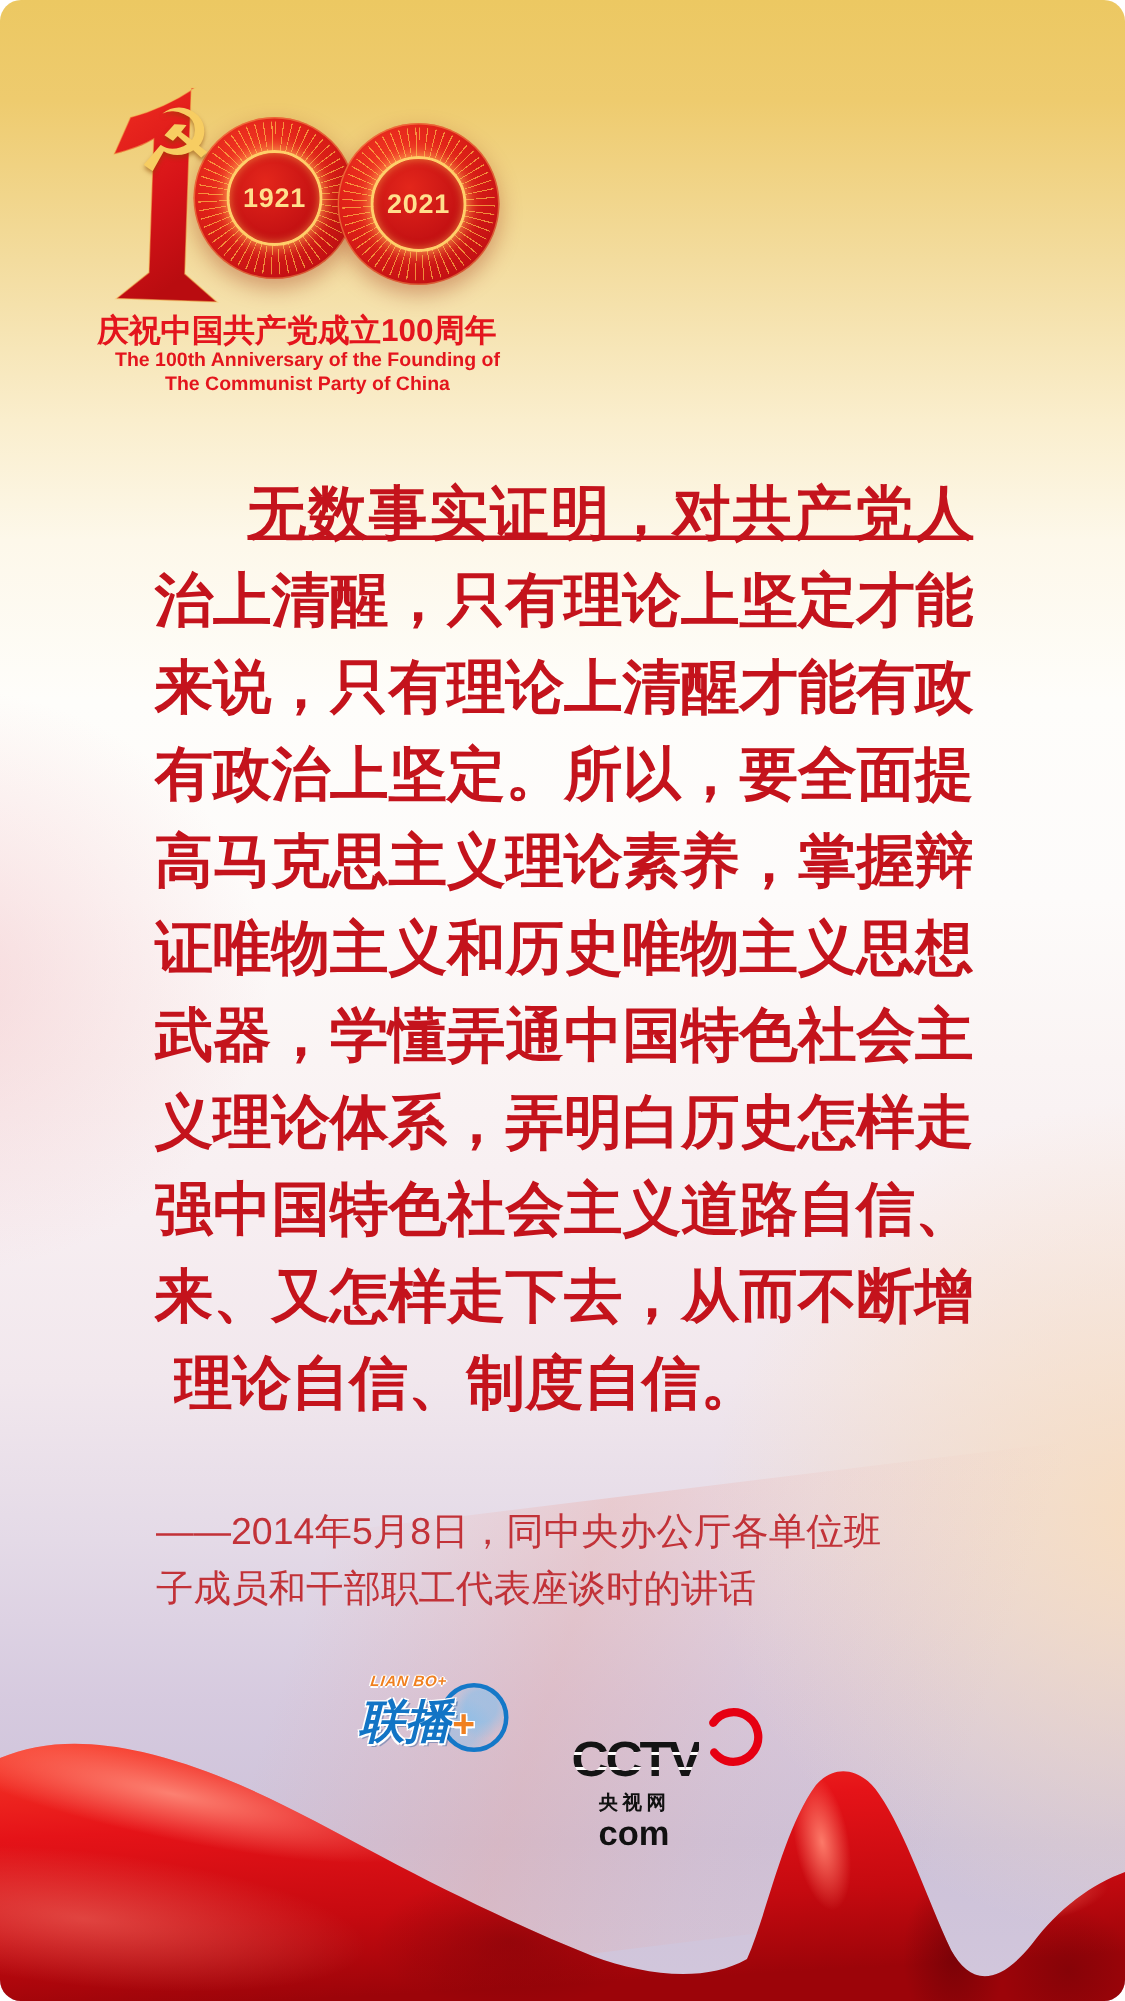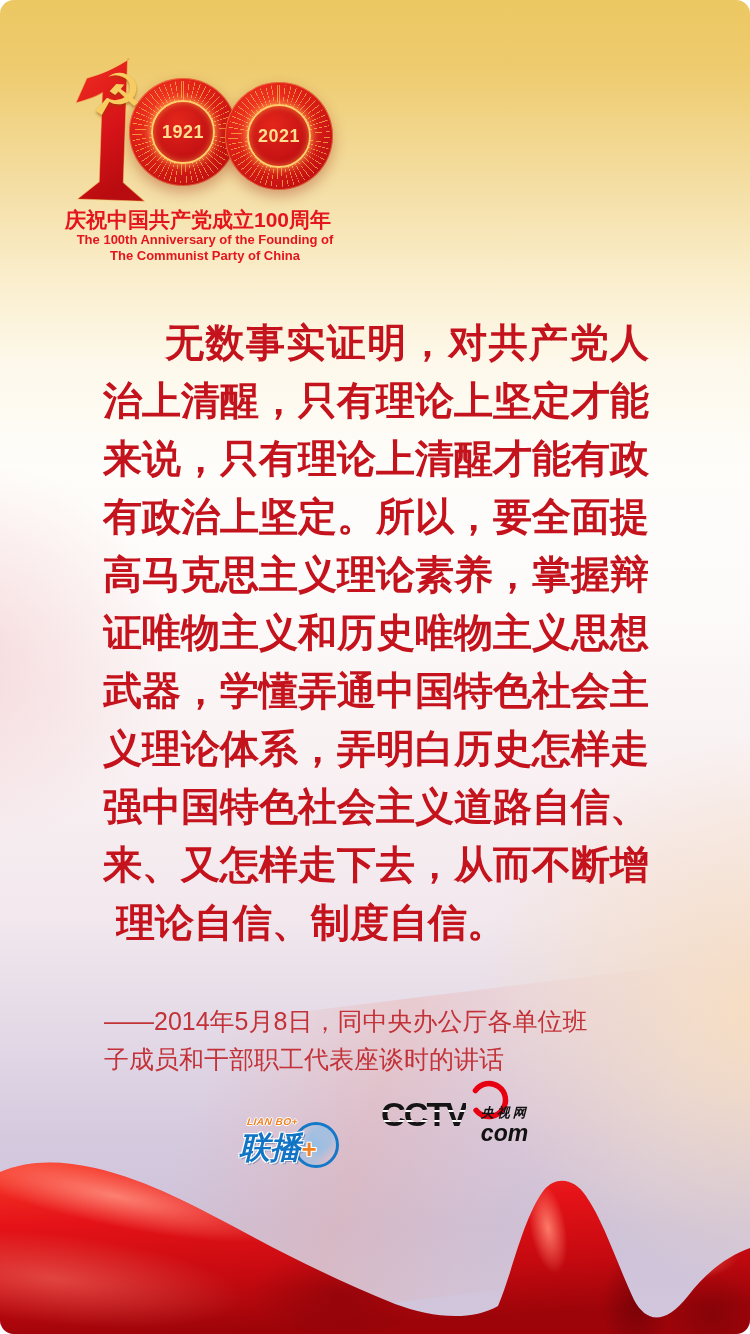--- a/index.html
+++ b/index.html
@@ -42,21 +42,21 @@
 
   .banner-cn { position:absolute; left:65px; top:206px; width:280px; text-align:left;
     font-size:21px; font-weight:800; color:#e4151d; }
   .banner-en { position:absolute; left:45px; top:232px; width:320px; text-align:center;
     font-size:13px; line-height:16px; font-weight:700; color:#e4151d; }
 
   
   .quote { position:absolute; left:103px; top:314px; width:546px;
     font-size:39px; line-height:58px; font-weight:700; color:#c4131c; }
   .quote .line { height:58px; text-align:justify; text-align-last:justify; overflow:hidden; }
-  .quote .line:first-child { text-indent:62px; }
+  .quote .line:first-child { text-indent:62px;text-decoration:underline; }
   .quote .line:last-child { text-align-last:left;margin-left:13px; }
 
   .attr { position:absolute; left:104px; top:1002px; width:520px;
     font-size:25px; line-height:38px; font-weight:500; color:#c23238; }
   .attr .line { text-align:left; }
 
   
   .lianbo { position:absolute; left:239px; top:1114px; width:102px; height:58px; }
   .globe { position:absolute; right:2px; top:8px; width:46px; height:46px; box-sizing:border-box;
     border:3px solid #1478c8; border-radius:50%;
@@ -65,29 +65,29 @@
   .lianbo-tag { position:absolute; left:8px; top:2px; font-size:10px; font-weight:800; font-style:italic;
     color:#f08020; letter-spacing:.5px; z-index:2; transform:skewX(-6deg);
     text-shadow:-1px 0 0 #fff, 1px 0 0 #fff, 0 1px 0 #fff, 0 -1px 0 #fff; }
   .lianbo-row { position:absolute; left:0; top:13px; z-index:2; white-space:nowrap; }
   .lianbo-name { font-size:31px; font-weight:900; font-style:italic; color:#1274c5;
     text-shadow:-1px -1px 0 #fff, 1px -1px 0 #fff, -1px 1px 0 #fff, 1px 1px 0 #fff, 2px 2px 0 rgba(10,70,140,.35); }
   .lianbo-plus { font-size:26px; font-weight:900; font-style:italic; color:#f08020;
     text-shadow:-1px -1px 0 #fff, 1px -1px 0 #fff, -1px 1px 0 #fff, 1px 1px 0 #fff; }
 
   
-  .cctv { position:absolute; left:381px; top:1086px; height:52px; display:flex; }
+  .cctv { position:absolute; left:381px; top:1144px; height:52px; display:flex;flex-direction:column; }
   .cctv-arc { position:absolute; left:86px; top:-8px; width:44px; height:44px; z-index:1; }
   .cctv-letters { position:relative; z-index:2; margin-top:10px; font-size:33px; font-weight:800;
     letter-spacing:-2px; color:#141414; transform:scaleX(1.04); transform-origin:left; }
   @supports (-webkit-background-clip: text) {
     .cctv-letters { background:repeating-linear-gradient(180deg, #141414 0 4px, #fdfbfa 4px 6px, #141414 6px 10px);
       -webkit-background-clip:text; background-clip:text; color:transparent; }
   }
-  .cctv-right { margin-left:18px; margin-top:18px; z-index:2;font-style:italic; }
+  .cctv-right { margin-left:18px; margin-top:1px; z-index:2; }
   .cctv-cn { font-size:13px; letter-spacing:3px; color:#111; font-weight:700; }
   .cctv-com { font-size:23px; line-height:23px; color:#111; font-weight:700; }
 
   
   .silk { position:absolute; left:0; bottom:0; width:750px; height:180px; }
 </style>
 </head>
 <body>
 
 <div class="poster">

